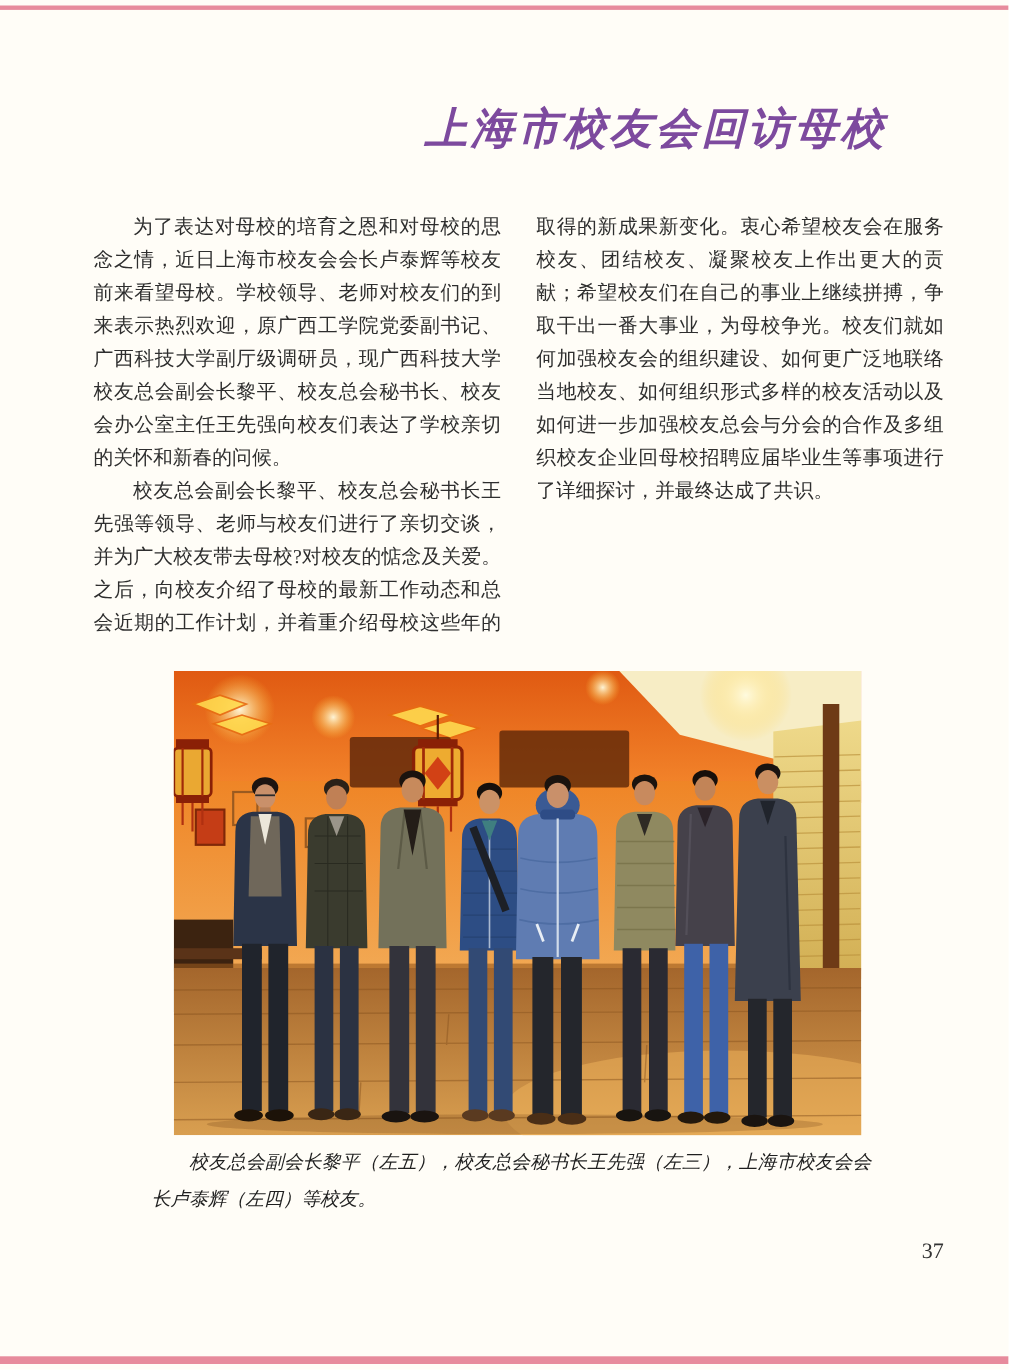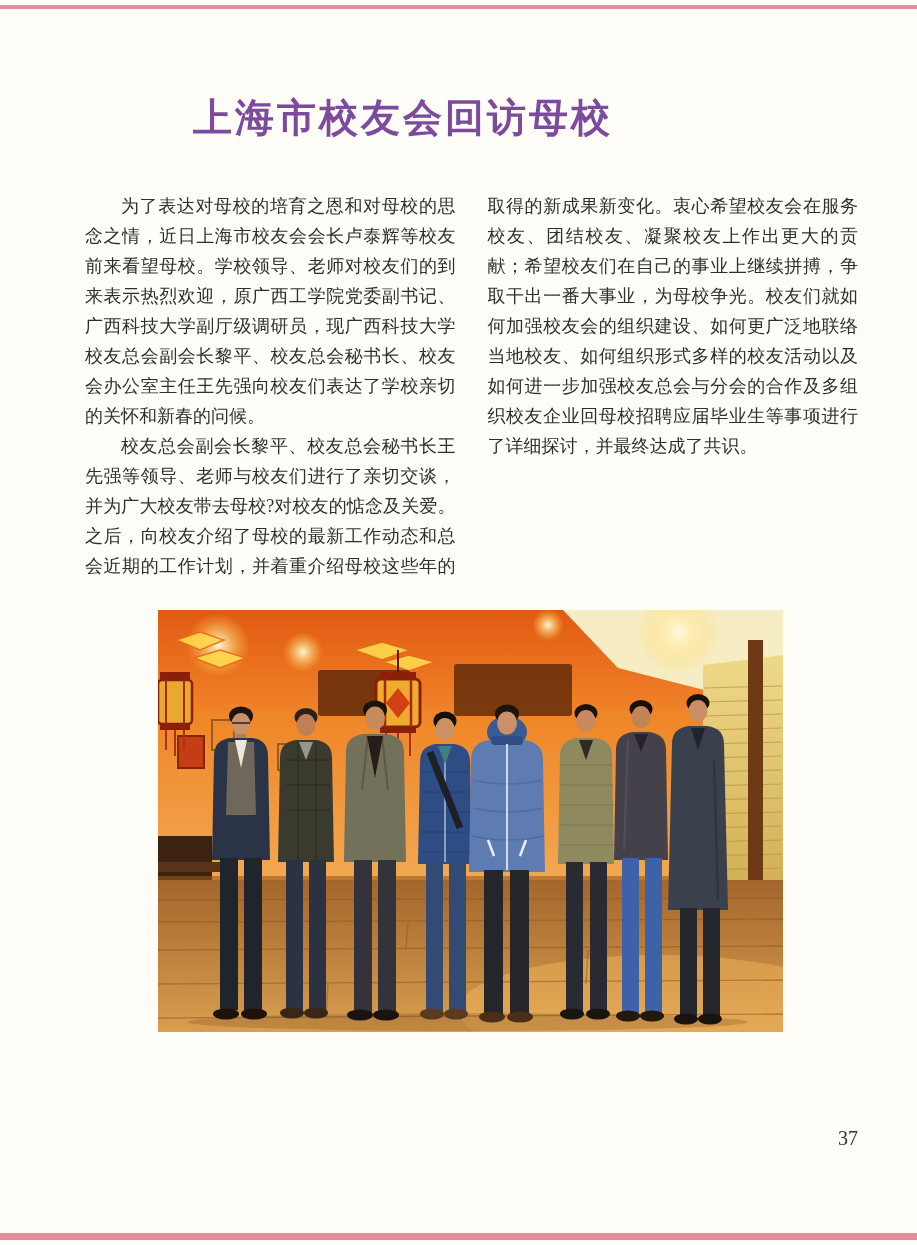--- a/index.html
+++ b/index.html
@@ -16,25 +16,26 @@
   }
   .rule {
     position: absolute; left: 0; width: 917px;
     background: #e78b9c;
   }
   .rule-top { top: 5px; height: 4px; }
   .rule-bottom { top: 1233px; height: 7px; }
   .title {
     position: absolute; top: 94px; left: 0; width: 806px;
     margin: 0;
-    text-align: center;
+    text-align: right;
     font-size: 39px; line-height: 48px;
     font-weight: bold;
     letter-spacing: 3px;
     color: #7d4a9e;
+    font-style: italic;
   }
   .article-body {
     position: absolute; left: 85px; top: 191px;
     width: 773px; height: 400px;
     column-count: 2; column-gap: 32px; column-fill: auto;
     font-size: 18px; line-height: 30px;
     text-align: justify;
     color: #2e2e2e;
     overflow: hidden;
   }
@@ -306,18 +307,19 @@
         <polygon points="533,118 547,118 540,140" fill="#20242c"></polygon>
         <line x1="556" y1="150" x2="560" y2="290" stroke="#2e3340" stroke-width="2"></line>
         <rect x="522" y="298" width="17" height="108" fill="#24262c"></rect>
         <rect x="545" y="298" width="17" height="108" fill="#24262c"></rect>
         <ellipse cx="528" cy="409" rx="12" ry="5.5" fill="#1a1410"></ellipse>
         <ellipse cx="552" cy="409" rx="12" ry="5.5" fill="#1a1410"></ellipse>
       </g>
     </svg>
   </figure>
 
+  <p class="caption">校友总会副会长黎平（左五），校友总会秘书长王先强（左三），上海市校友会会长卢泰辉（左四）等校友。</p>
 
   <div class="page-number">37</div>
 
   <div class="rule rule-bottom"></div>
 
 </div>
 
 </body></html>

